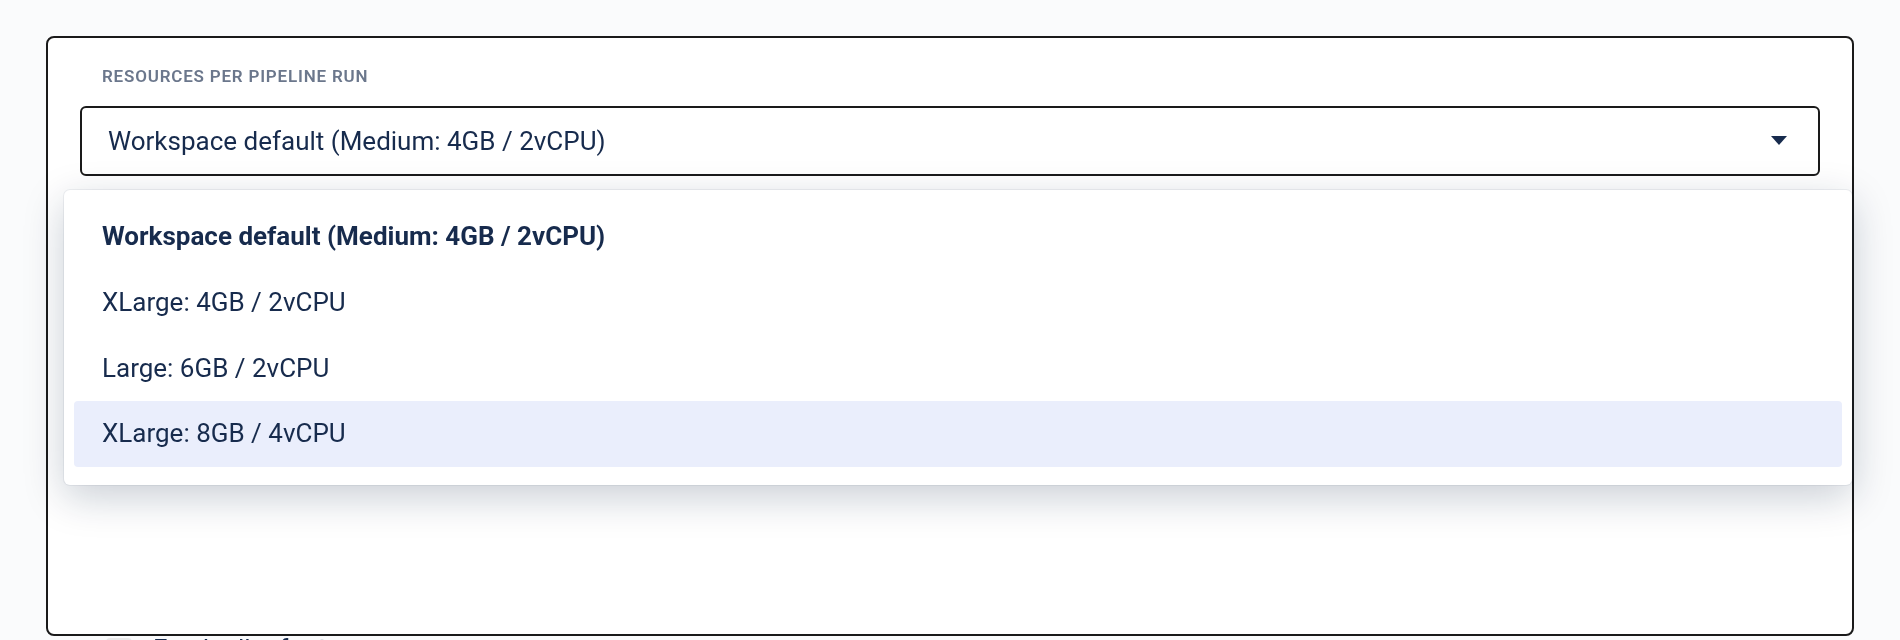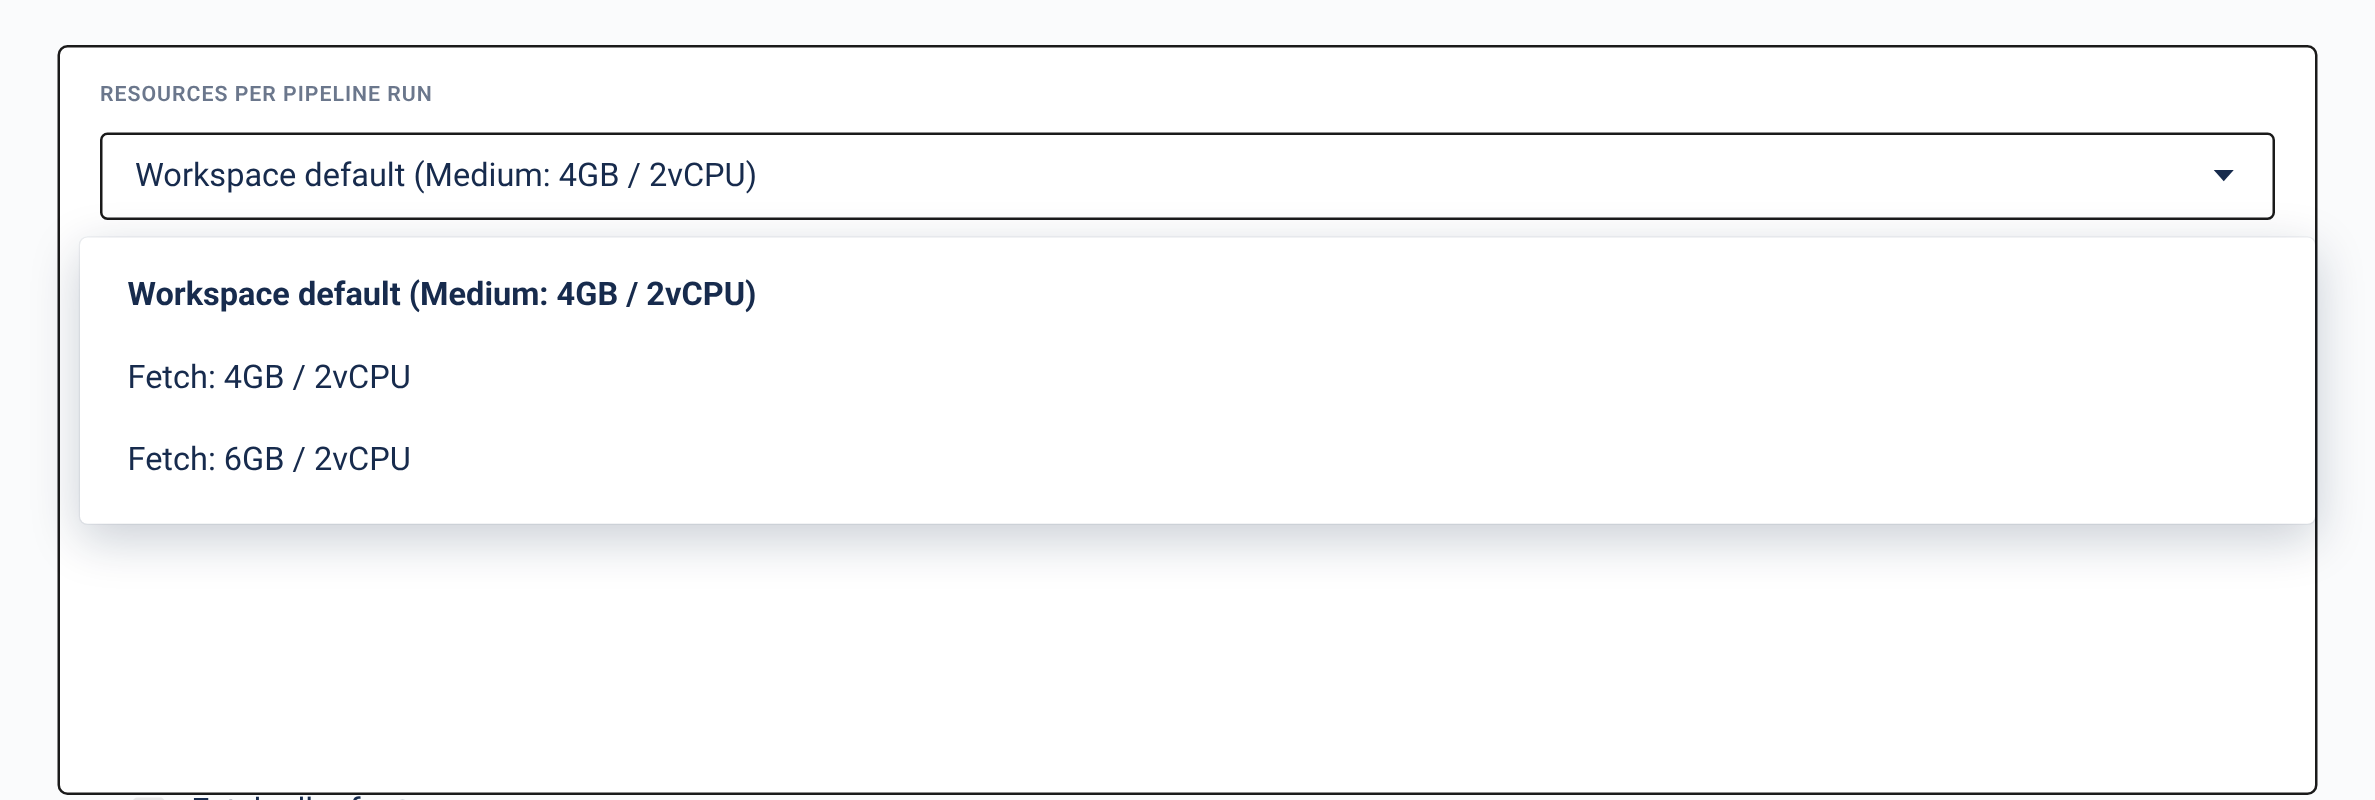--- a/index.html
+++ b/index.html
@@ -26,20 +26,21 @@
       padding: 28px 32px 40px 32px;
       height: 600px;
     }
     .section-label {
       font-size: 17px;
       font-weight: 600;
       letter-spacing: 0.8px;
       color: #6b778c;
       text-transform: uppercase;
       margin-bottom: 20px;
+      margin-left: 22px;
     }
     .select-control {
       position: relative;
       width: 100%;
       border: 2px solid #1a1a1a;
       border-radius: 6px;
       background: #fff;
       height: 70px;
       display: flex;
       align-items: center;
@@ -134,15 +135,16 @@
       <svg width="20" height="20" viewBox="0 0 20 20">
           <circle cx="10" cy="10" r="8.5" fill="none" stroke="#6b778c" stroke-width="1.5"></circle>
           <text x="10" y="14" text-anchor="middle" font-size="12" font-family="serif" font-style="italic" fill="#6b778c">i</text>
         </svg>
     </span>
   </div>
 </div>
 
 <div class="dropdown" id="dropdown-list">
     <div class="dropdown-option selected">Workspace default (Medium: 4GB / 2vCPU)</div>
-    <div class="dropdown-option">Fetch: 4GB / 2vCPU</div>
-    <div class="dropdown-option">Fetch: 6GB / 2vCPU</div>
+    <div class="dropdown-option">XLarge: 4GB / 2vCPU</div>
+    <div class="dropdown-option">Large: 6GB / 2vCPU</div>
+    <div class="dropdown-option highlighted">XLarge: 8GB / 4vCPU</div>
   </div>
 
 </body></html>

